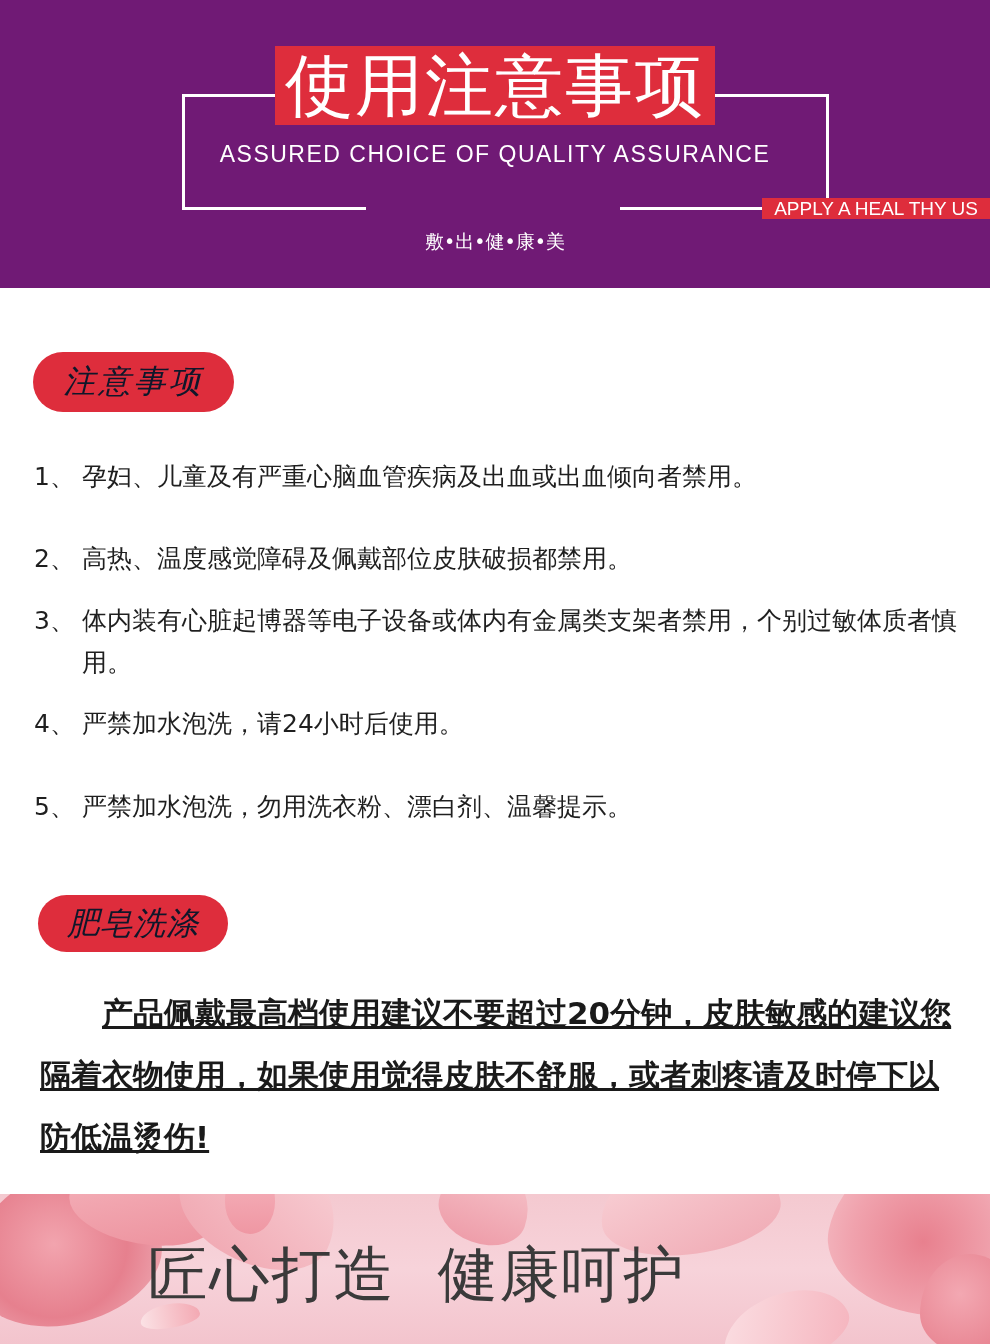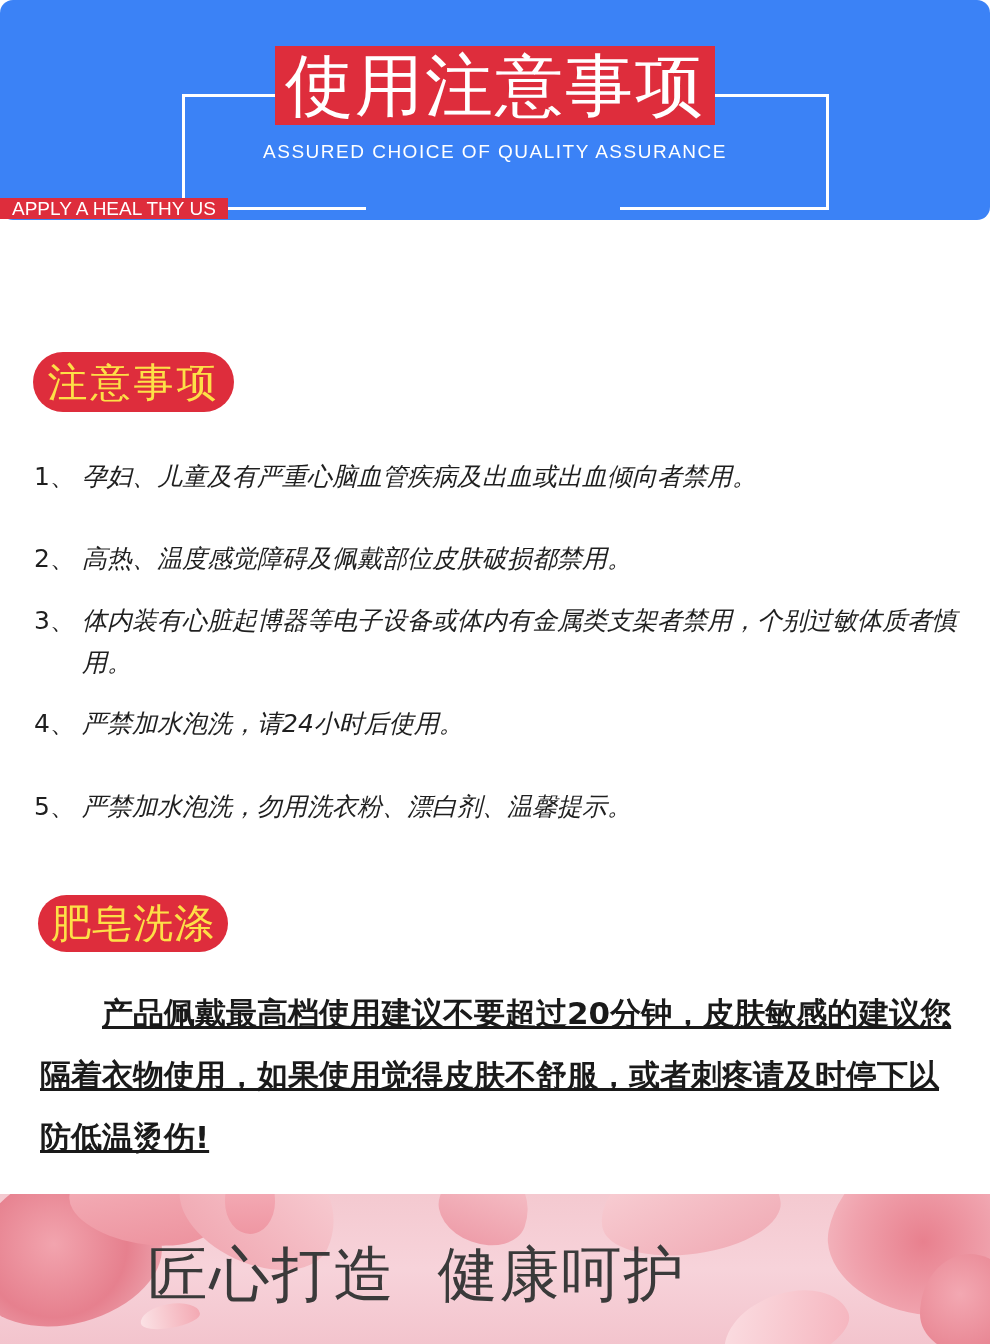--- a/index.html
+++ b/index.html
@@ -1,60 +1,59 @@
 <!DOCTYPE html>
 <html><head>
 <meta charset="utf-8">
 <style>
   * { margin: 0; padding: 0; box-sizing: border-box; }
   html, body { width: 990px; height: 1344px; background: #ffffff; overflow: hidden; }
   body { font-family: "DejaVu Sans", "Liberation Sans", sans-serif; color: #1a1a1a; position: relative; }
 
   
   .header {
-    position: absolute; left: 0; top: 0; width: 990px; height: 220px;
-    background: #3b82f6;
-    border-radius: 13px;
+    position: absolute; left: 0; top: 0; width: 990px; height: 288px;
+    background: #701a75;
   }
   .frame-line { position: absolute; background: #ffffff; }
   .hdr-title {
     position: absolute; left: 0; width: 990px; top: 44px; text-align: center;
     color: #fff; font-size: 68px; line-height: 84px; letter-spacing: 2px; font-weight: 300;
   }
   .hdr-title span { background: #de2d3c; padding: 0 10px; }
   .hdr-sub {
     position: absolute; left: 0; width: 990px; top: 141px; text-align: center;
-    color: #fff; font-size: 19px; letter-spacing: 1.5px; font-family: "Liberation Sans", sans-serif;
+    color: #fff; font-size: 23px; letter-spacing: 1.5px; font-family: "Liberation Sans", sans-serif;
   }
   .hdr-apply {
-    position: absolute; left: 0; width: 990px; top: 198px; text-align: left;
+    position: absolute; left: 0; width: 990px; top: 198px; text-align: right;
     color: #fff; font-size: 19px; font-family: "Liberation Sans", sans-serif;
   }
   .hdr-apply span { background: #de2d3c; padding: 0 12px; }
   .hdr-slogan {
     position: absolute; left: 0; width: 990px; top: 229px; text-align: center;
     color: #fff; font-size: 19px;
   }
 
   
   .pill {
-    position: absolute; background: #de2d3c; color: #fde047;
+    position: absolute; background: #de2d3c; color: #0f172a;
     border-radius: 30px; display: flex; align-items: center; justify-content: center;
-    font-size: 40px; letter-spacing: 3px;
+    font-size: 32px; letter-spacing: 3px; font-style: italic;
   }
   .pill-notes { left: 33px; top: 352px; width: 201px; height: 60px; }
   .pill-tips { left: 38px; top: 895px; width: 190px; height: 57px; letter-spacing: 1px; }
 
   
   .note {
     position: absolute; left: 34px; width: 940px; font-size: 25px; line-height: 42px; color: #1f1f1f;
     display: flex;
   }
   .note .num { width: 48px; flex: 0 0 48px; }
-  .note .txt { flex: 1; font-style: italic; }
+  .note .txt { flex: 1; }
   .n1 { top: 456px; }
   .n2 { top: 538px; }
   .n3 { top: 600px; }
   .n4 { top: 703px; }
   .n5 { top: 786px; }
 
   
   .tips {
     position: absolute; left: 40px; top: 982px; width: 920px;
     font-size: 31px; line-height: 62px; color: #1a1a1a; font-weight: bold;

